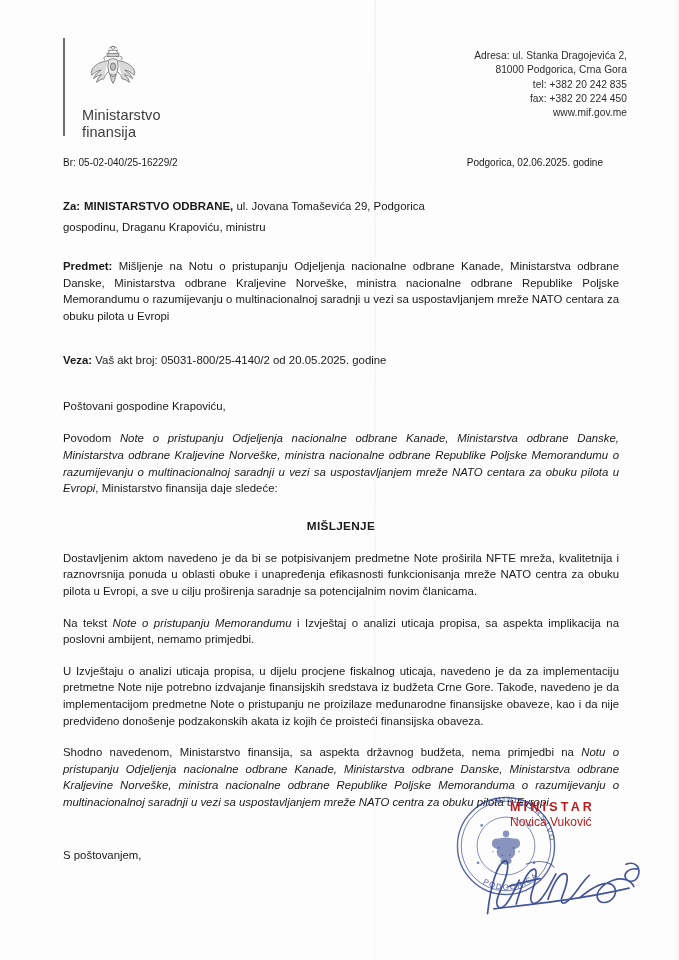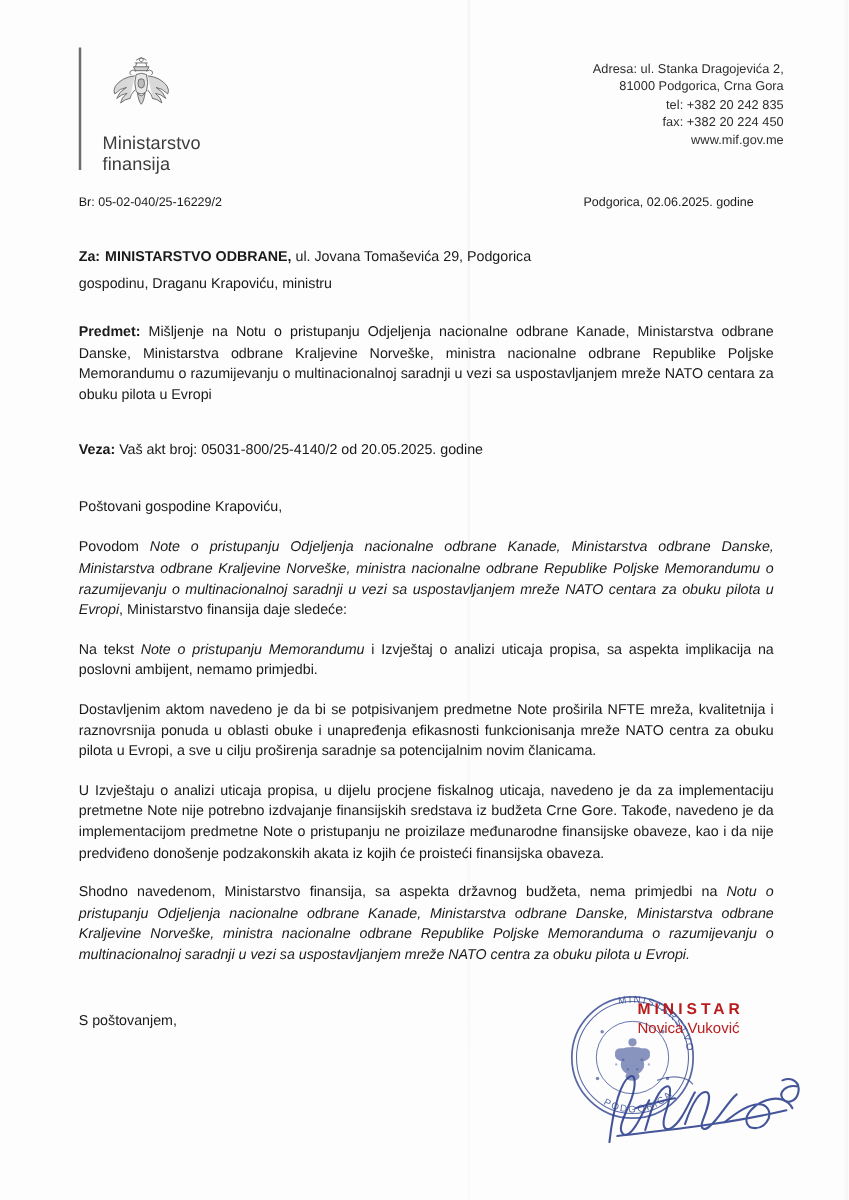--- a/index.html
+++ b/index.html
@@ -247,24 +247,25 @@
     <div class="addr-line second">gospodinu, Draganu Krapoviću, ministru</div>
 
     <div class="subject"><b>Predmet:</b><span> Mišljenje na Notu o pristupanju Odjeljenja nacionalne odbrane Kanade, Ministarstva odbrane Danske, Ministarstva odbrane Kraljevine Norveške, ministra nacionalne odbrane Republike Poljske Memorandumu o razumijevanju o multinacionalnoj saradnji u vezi sa uspostavljanjem mreže NATO centara za obuku pilota u Evropi</span></div>
 
     <div class="veza"><b>Veza:</b><span> Vaš akt broj: 05031-800/25-4140/2 od 20.05.2025. godine</span></div>
 
     <div class="salut">Poštovani gospodine Krapoviću,</div>
 
     <p class="para"><span>Povodom </span><span class="it">Note o pristupanju Odjeljenja nacionalne odbrane Kanade, Ministarstva odbrane Danske, Ministarstva odbrane Kraljevine Norveške, ministra nacionalne odbrane Republike Poljske Memorandumu o razumijevanju o multinacionalnoj saradnji u vezi sa uspostavljanjem mreže NATO centara za obuku pilota u Evropi</span><span>, Ministarstvo finansija daje sledeće:</span></p>
 
+    <div class="heading">MIŠLJENJE</div>
+
+    <p class="para">Dostavljenim aktom navedeno je da bi se potpisivanjem predmetne Note proširila NFTE mreža, kvalitetnija i raznovrsnija ponuda u oblasti obuke i unapređenja efikasnosti funkcionisanja mreže NATO centra za obuku pilota u Evropi, a sve u cilju proširenja saradnje sa potencijalnim novim članicama.</p>
 
     <p class="para"><span>Na tekst </span><span class="it">Note o pristupanju Memorandumu</span><span> i Izvještaj o analizi uticaja propisa, sa aspekta implikacija na poslovni ambijent, nemamo primjedbi.</span></p>
-
-    <p class="para">Dostavljenim aktom navedeno je da bi se potpisivanjem predmetne Note proširila NFTE mreža, kvalitetnija i raznovrsnija ponuda u oblasti obuke i unapređenja efikasnosti funkcionisanja mreže NATO centra za obuku pilota u Evropi, a sve u cilju proširenja saradnje sa potencijalnim novim članicama.</p>
 
     <p class="para">U Izvještaju o analizi uticaja propisa, u dijelu procjene fiskalnog uticaja, navedeno je da za implementaciju pretmetne Note nije potrebno izdvajanje finansijskih sredstava iz budžeta Crne Gore. Takođe, navedeno je da implementacijom predmetne Note o pristupanju ne proizilaze međunarodne finansijske obaveze, kao i da nije predviđeno donošenje podzakonskih akata iz kojih će proisteći finansijska obaveza.</p>
 
     <p class="para"><span>Shodno navedenom, Ministarstvo finansija, sa aspekta državnog budžeta, nema primjedbi na </span><span class="it">Notu o pristupanju Odjeljenja nacionalne odbrane Kanade, Ministarstva odbrane Danske, Ministarstva odbrane Kraljevine Norveške, ministra nacionalne odbrane Republike Poljske Memoranduma o razumijevanju o multinacionalnoj saradnji u vezi sa uspostavljanjem mreže NATO centra za obuku pilota u Evropi.</span></p>
 
     <div class="closing">S poštovanjem,</div>
   </div>
 
   <div class="sign-zone">
 

